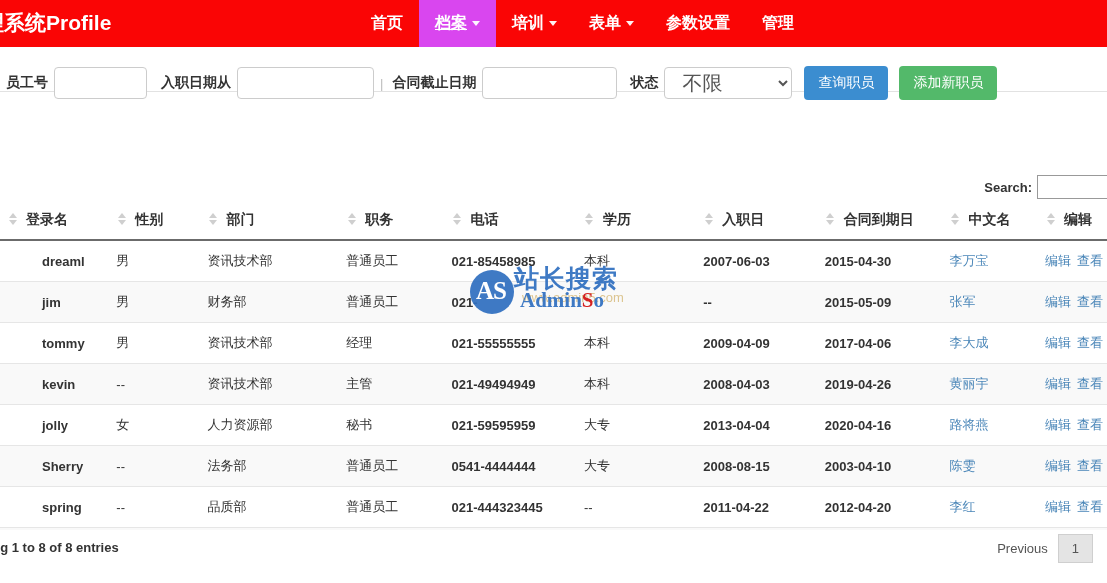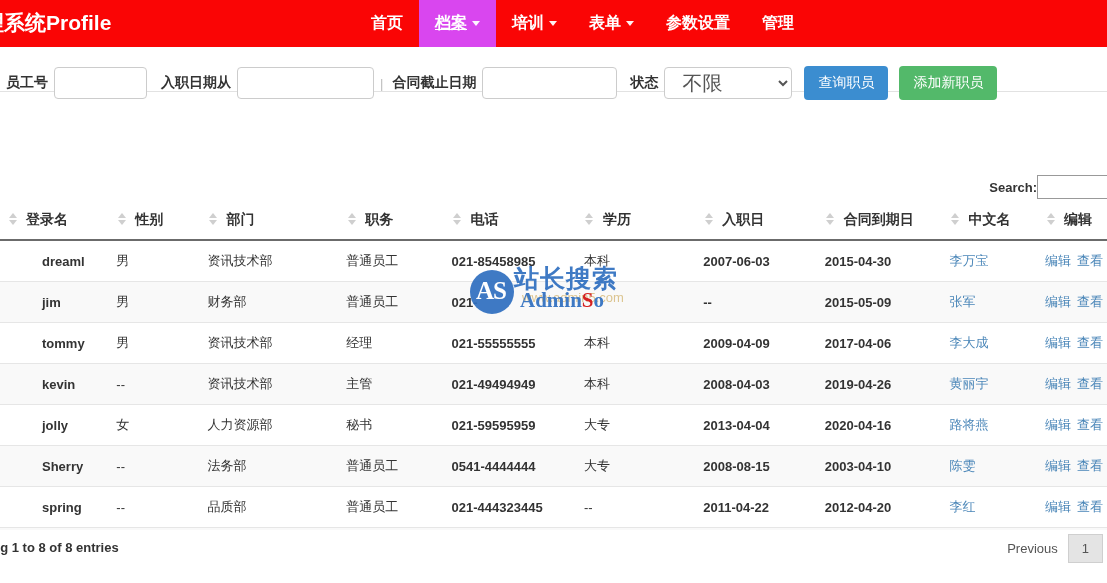--- a/index.html
+++ b/index.html
@@ -148,20 +148,21 @@
     width: 1107px;
     height: 30px;
     display: flex;
     justify-content: flex-end;
     align-items: center;
   }
   .search-label {
     font-size: 13px;
     font-weight: bold;
     color: #333;
+    margin-right: 5px;
   }
   .search-input {
     width: 180px;
     height: 24px;
     box-sizing: border-box;
     border: 1px solid #999;
     background: #fff;
     margin-right: -110px;
     outline: none;
     font-family: "Liberation Sans", sans-serif;
@@ -258,21 +259,21 @@
     position: absolute;
     left: -46px;
     top: 10px;
     font-size: 13px;
     font-weight: bold;
     color: #333;
     white-space: nowrap;
   }
   .pager {
     position: absolute;
-    right: 4px;
+    right: 14px;
     top: 4px;
     display: flex;
     align-items: center;
   }
   .pg-prev {
     font-size: 13px;
     color: #555;
     padding: 6px 10px;
     cursor: pointer;
   }

